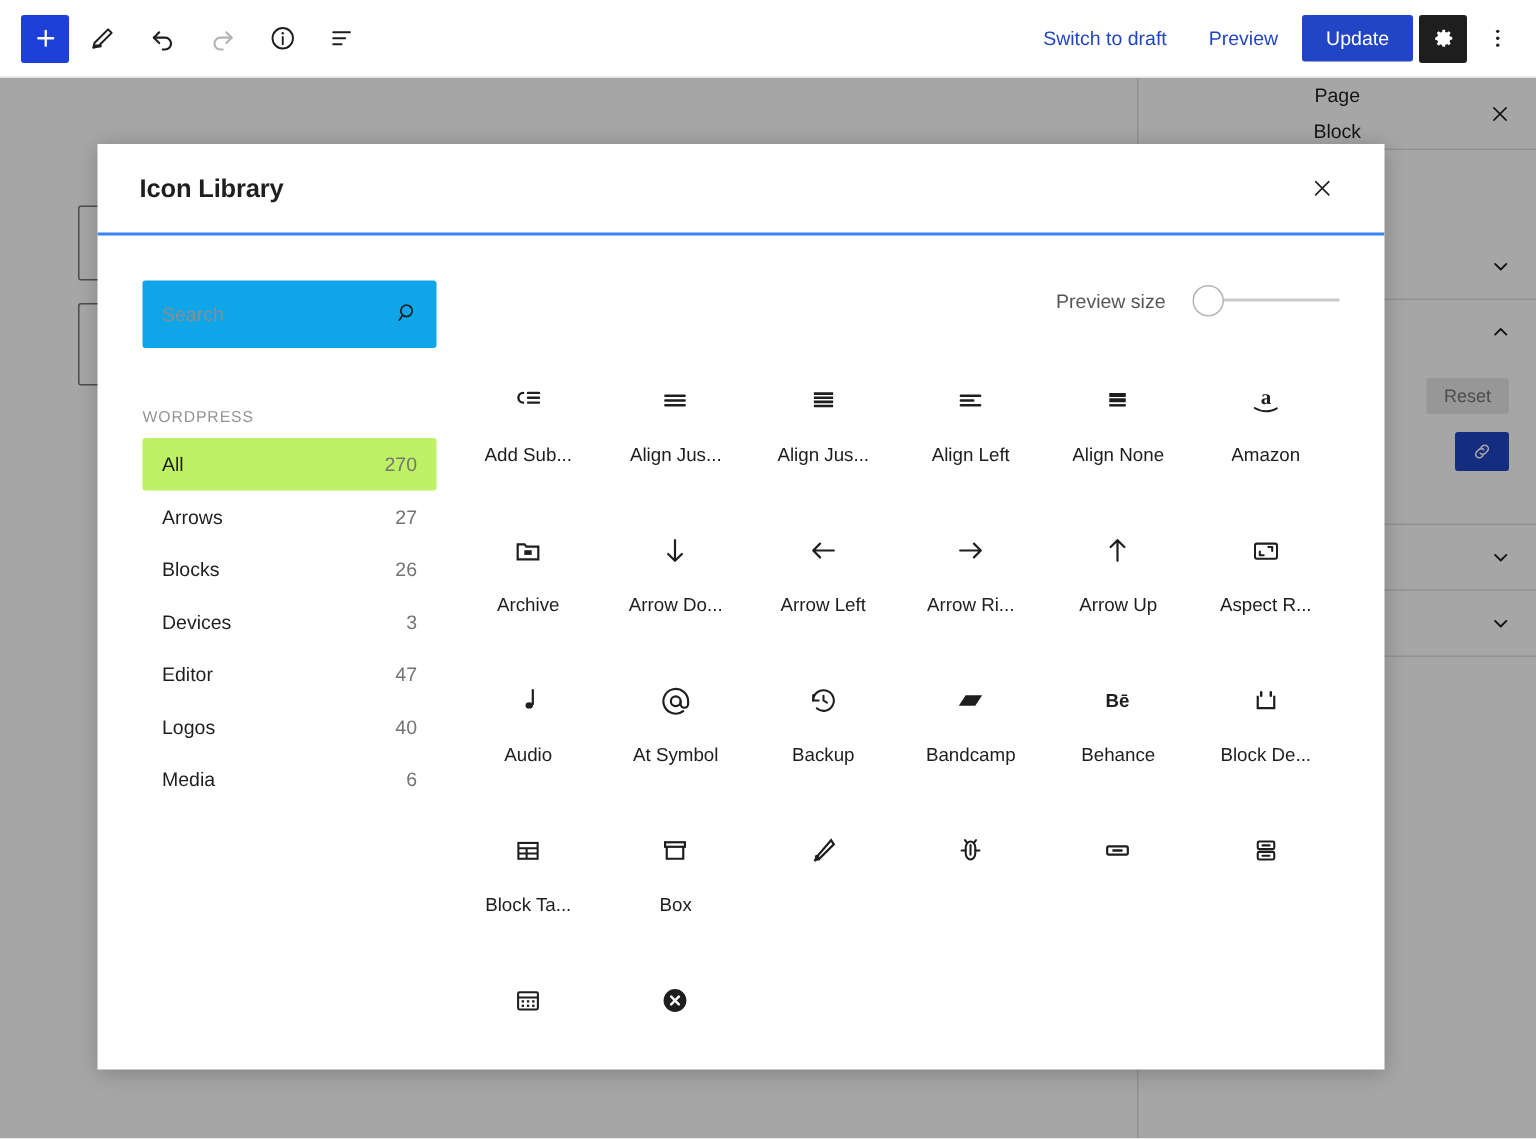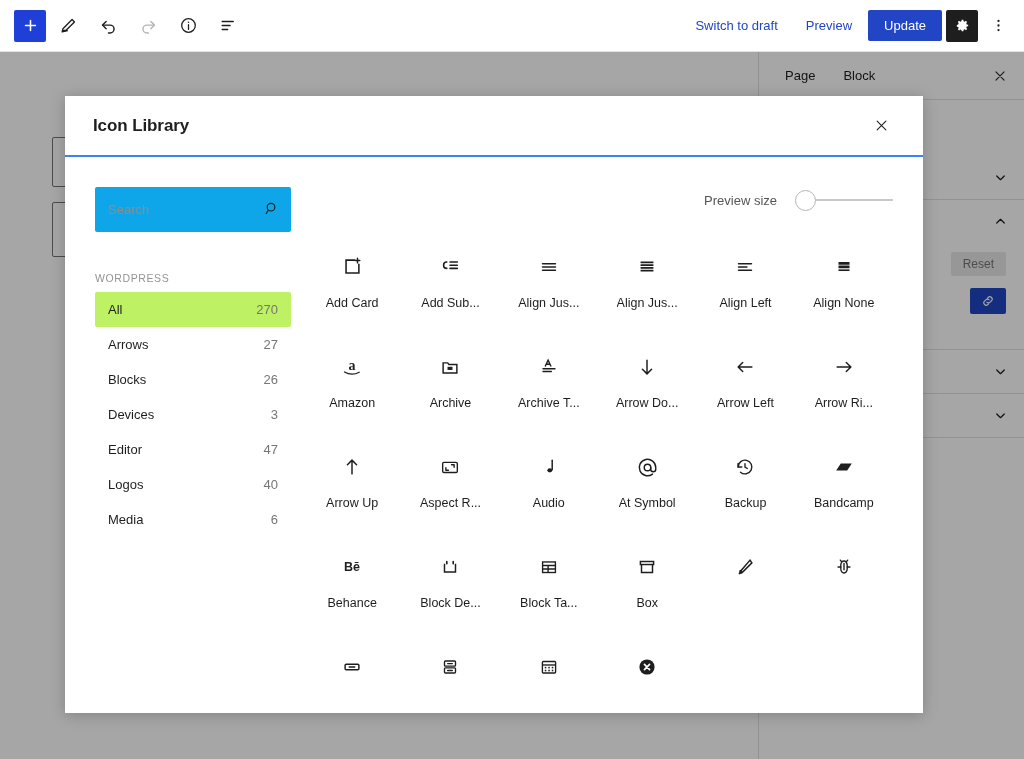--- a/index.html
+++ b/index.html
@@ -51,21 +51,21 @@
   .gb1 { left: 52px; top: 85px; width: 300px; height: 50px; }
   .gb2 { left: 52px; top: 150px; width: 300px; height: 55px; }
 
   
   .inspector {
     position: absolute; left: 758px; top: 0; width: 266px; height: 707px;
     background: #fff; border-left: 1px solid #e0e0e0;
   }
   .insp-tabs {
     height: 48px; display: flex; align-items: center; border-bottom: 1px solid #e0e0e0;
-    padding: 0 12px; position: relative;
+    padding: 0 12px; position: relative; flex-direction: column;
   }
   .insp-tab { font-size: 13px; color: #1e1e1e; padding: 0 14px; height: 100%;
     display: flex; align-items: center; }
   .insp-close { position: absolute; right: 14px; top: 14px; width: 20px; height: 20px;
     display: flex; align-items: center; justify-content: center; color: #1e1e1e; font-size: 16px; }
   .insp-text { font-size: 13px; color: #1e1e1e; padding: 16px 16px 20px 16px; line-height: 1.55; }
   .insp-panel { border-bottom: 1px solid #e0e0e0; position: relative; height: 44px; }
   .insp-panel .chev { position: absolute; right: 16px; top: 14px; color: #1e1e1e; }
   .insp-panel.open { height: 150px; }
   .insp-reset {
@@ -336,29 +336,20 @@
             <span class="slider-track"></span>
             <span class="slider-thumb"></span>
           </span>
         </div>
 
         <div class="icon-grid">
 
           <div class="icon-cell">
             <span class="icon-glyph">
               <svg width="22" height="22" viewBox="0 0 24 24" fill="none" stroke="currentColor" stroke-width="1.7" stroke-linecap="round">
-                  <path d="M15 4.5H5.5v14h14V9"></path>
-                  <path d="M18 2.5v5M15.5 5h5" stroke-width="1.6"></path>
-                </svg>
-            </span>
-            <span class="icon-label">Add Card</span>
-          </div>
-          <div class="icon-cell">
-            <span class="icon-glyph">
-              <svg width="22" height="22" viewBox="0 0 24 24" fill="none" stroke="currentColor" stroke-width="1.7" stroke-linecap="round">
                   <path d="M8.5 6.5a3.5 3.5 0 1 0 0 7"></path>
                   <path d="M12 6.5h8M12 10h8M12 13.5h8"></path>
                 </svg>
             </span>
             <span class="icon-label">Add Sub...</span>
           </div>
           <div class="icon-cell">
             <span class="icon-glyph">
               <svg width="22" height="22" viewBox="0 0 24 24" fill="none" stroke="currentColor" stroke-width="1.8" stroke-linecap="round">
                   <path d="M5 8.5h14M5 12h14M5 15.5h14"></path>
@@ -402,29 +393,20 @@
             <span class="icon-label">Amazon</span>
           </div>
           <div class="icon-cell">
             <span class="icon-glyph">
               <svg width="22" height="22" viewBox="0 0 24 24" fill="none" stroke="currentColor" stroke-width="1.6">
                   <path d="M4.5 7.5h5l1.3 1.7h8.7v9.3H4.5z"></path>
                   <rect x="9.3" y="11.8" width="5.4" height="3.4" fill="currentColor" stroke="none"></rect>
                 </svg>
             </span>
             <span class="icon-label">Archive</span>
-          </div>
-          <div class="icon-cell">
-            <span class="icon-glyph">
-              <svg width="22" height="22" viewBox="0 0 24 24" fill="none" stroke="currentColor" stroke-width="1.5" stroke-linecap="round">
-                  <path d="M8 11L11 4.5 14 11M9 9h4"></path>
-                  <path d="M5.5 14h13M5.5 17h9" stroke-width="1.6"></path>
-                </svg>
-            </span>
-            <span class="icon-label">Archive T...</span>
           </div>
           <div class="icon-cell">
             <span class="icon-glyph">
               <svg width="22" height="22" viewBox="0 0 24 24" fill="none" stroke="currentColor" stroke-width="1.6" stroke-linecap="round" stroke-linejoin="round">
                   <path d="M12 4.5v15M7 14.5l5 5 5-5"></path>
                 </svg>
             </span>
             <span class="icon-label">Arrow Do...</span>
           </div>
 

